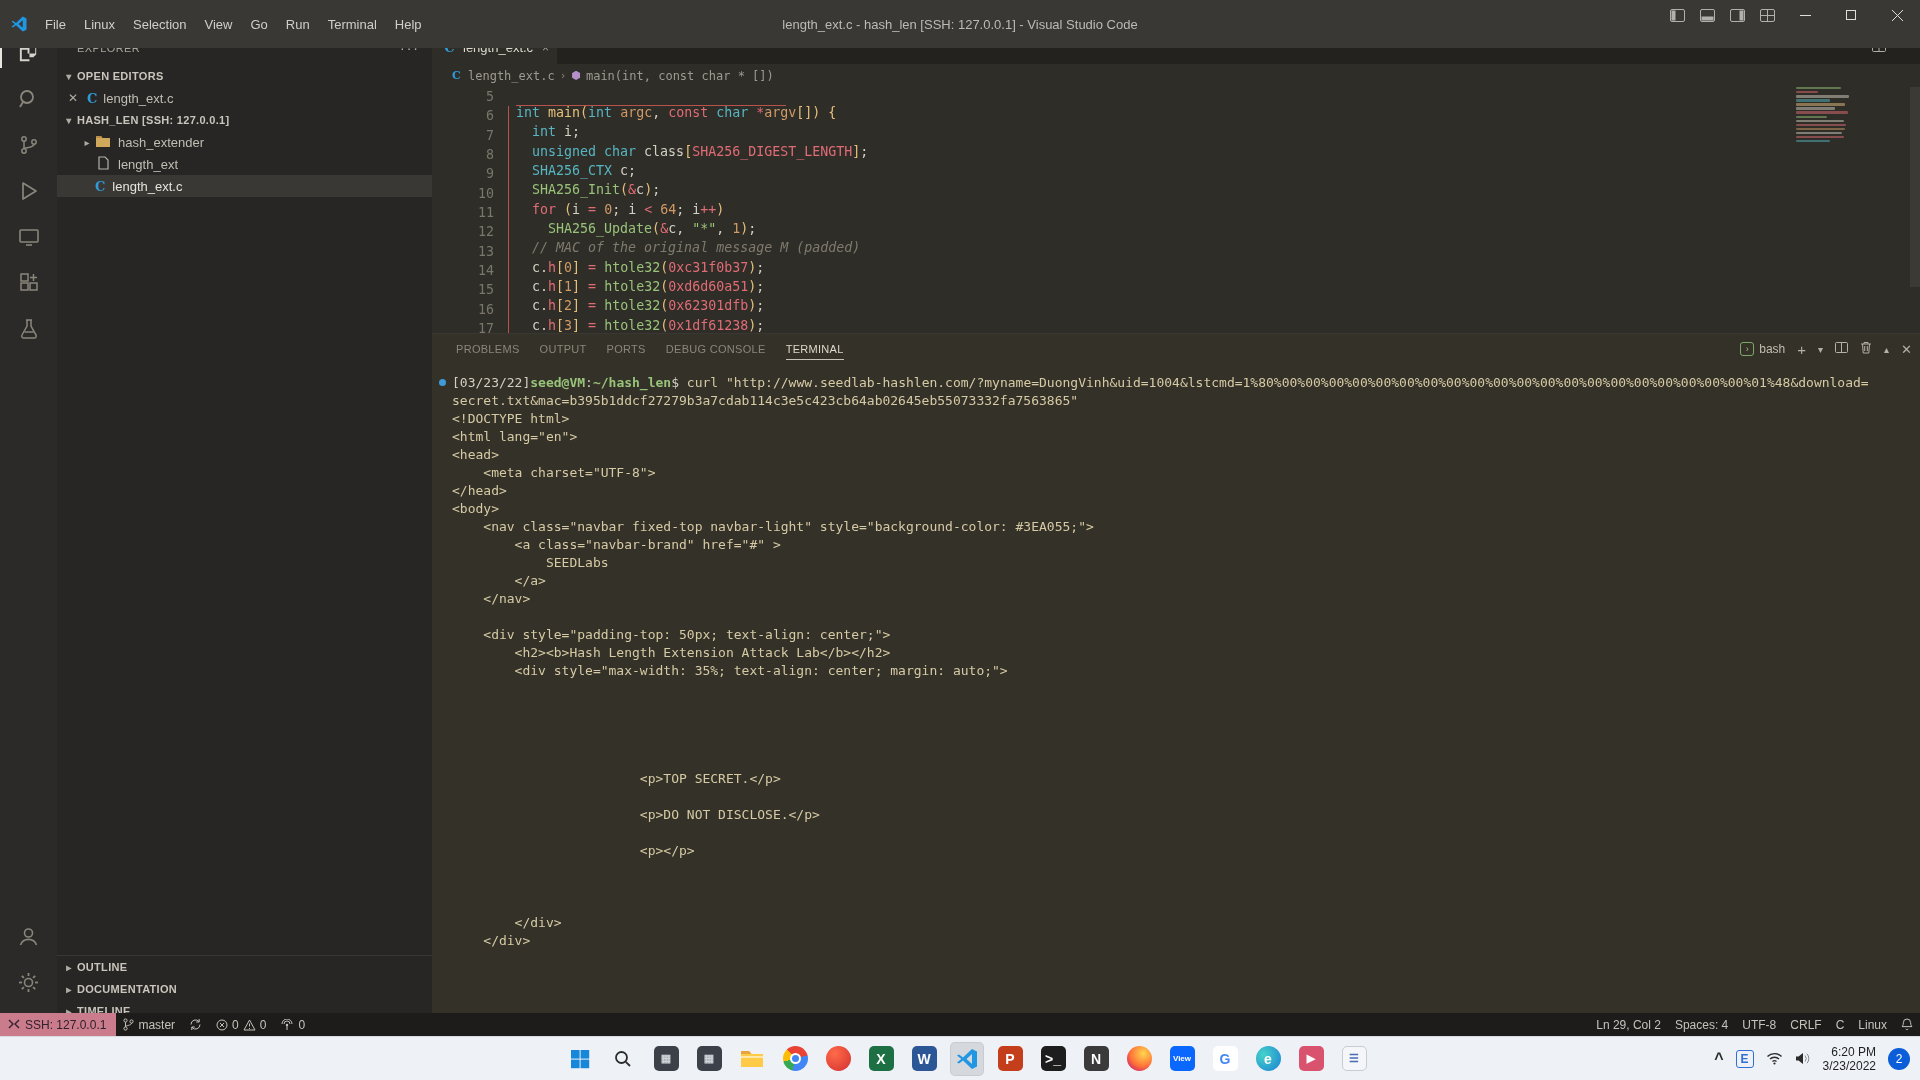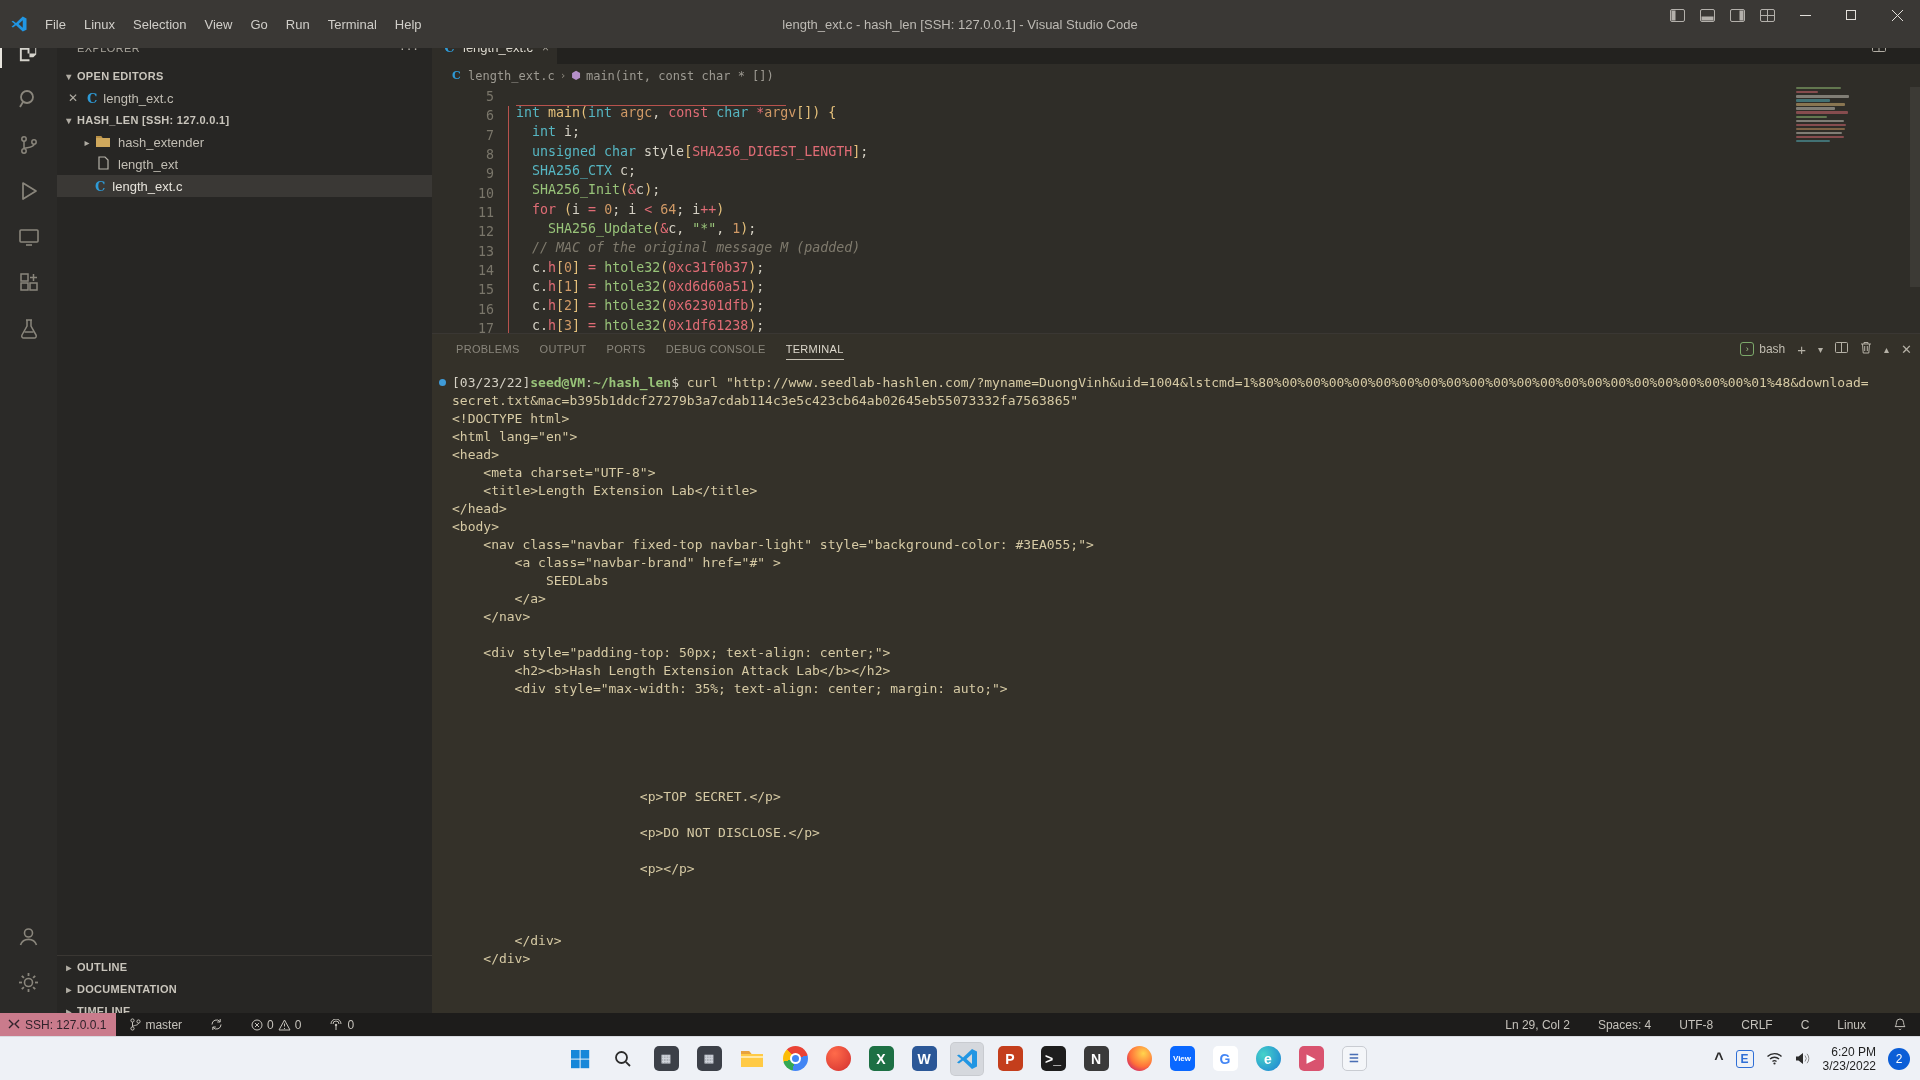--- a/index.html
+++ b/index.html
@@ -75,21 +75,21 @@
   .bash-box { width:14px; height:14px; border:1px solid #7ca96a; border-radius:3px; color:#9fc48b; font-size:9px; line-height:12px; text-align:center; }
   .term { position:relative; flex:1; padding:10px 0 0 20px; font-size:13px; overflow:hidden; }
   .t-line { height:18px; line-height:18px; white-space:pre; }
   .t-w { color:#d4d0c4; } .t-g { color:#98c379; font-weight:bold; } .t-o { color:#d6caa4; }
   .term-dot { position:absolute; left:7px; top:15px; width:7px; height:7px; border-radius:50%; background:#3f9bd8; }
 
   
   .statusbar { position:absolute; left:0; bottom:44px; width:1920px; height:23px; background:#1d1c1b;
     display:flex; align-items:center; color:#c5c2bb; font-size:12px; z-index:50; }
   .ssh-badge { background:#ca7b8c; color:#30222a; height:23px; display:flex; align-items:center; gap:5px; padding:0 10px 0 8px; font-size:12px; }
-  .sb-item { display:flex; align-items:center; gap:4px; padding:0 14px; height:23px; }
+  .sb-item { display:flex; align-items:center; gap:4px; padding:0 7px; height:23px; }
   .sb-spacer { flex:1; }
 
   
   .taskbar { position:absolute; left:0; bottom:0; width:1920px; height:44px; background:#eef1f6; border-top:1px solid #d8dbe0;
     display:flex; align-items:center; }
   .tk-center { position:absolute; left:563px; display:flex; align-items:center; gap:9px; }
   .tk-btn { width:34px; height:34px; border-radius:5px; display:flex; align-items:center; justify-content:center; position:relative; }
   .tk-btn.active-app { background:rgba(0,0,0,.10); box-shadow:inset 0 0 0 1px rgba(0,0,0,.06); }
   .tile { width:25px; height:25px; border-radius:5px; display:flex; align-items:center; justify-content:center;
     color:#fff; font-weight:bold; font-size:15px; }
@@ -330,21 +330,21 @@
           <i style="width: 85%; background: rgb(212, 208, 196); opacity: 0.55;"></i>
           <i style="width: 90%; background: rgb(224, 108, 117); opacity: 0.55;"></i>
           <i style="width: 87%; background: rgb(209, 154, 102); opacity: 0.55;"></i>
           <i style="width: 83%; background: rgb(212, 208, 196); opacity: 0.55;"></i>
           <i style="width: 86%; background: rgb(224, 108, 117); opacity: 0.55;"></i>
           <i style="width: 60%; background: rgb(86, 182, 194); opacity: 0.55;"></i>
         </div>
       <div class="code-scroll"></div>
     <div class="code-line"><div class="gutter">5</div><div class="ctext"><span class="tk-k">int</span><span class="tk-w"> </span><span class="tk-y">main</span><span class="tk-y">(</span><span class="tk-k">int</span><span class="tk-o"> argc</span><span class="tk-w">,</span><span class="tk-r"> const</span><span class="tk-k"> char</span><span class="tk-r"> *</span><span class="tk-o">argv</span><span class="tk-y">[])</span><span class="tk-w"> </span><span class="tk-y">{</span></div></div>
         <div class="code-line"><div class="gutter">6</div><div class="ctext"><span class="tk-w">  </span><span class="tk-k">int</span><span class="tk-w"> i;</span></div></div>
-        <div class="code-line"><div class="gutter">7</div><div class="ctext"><span class="tk-w">  </span><span class="tk-k">unsigned</span><span class="tk-k"> char</span><span class="tk-w"> style</span><span class="tk-y">[</span><span class="tk-r">SHA256_DIGEST_LENGTH</span><span class="tk-y">]</span><span class="tk-w">;</span></div></div>
+        <div class="code-line"><div class="gutter">7</div><div class="ctext"><span class="tk-w">  </span><span class="tk-k">unsigned</span><span class="tk-k"> char</span><span class="tk-w"> class</span><span class="tk-y">[</span><span class="tk-r">SHA256_DIGEST_LENGTH</span><span class="tk-y">]</span><span class="tk-w">;</span></div></div>
         <div class="code-line"><div class="gutter">8</div><div class="ctext"><span class="tk-w">  </span><span class="tk-k">SHA256_CTX</span><span class="tk-w"> c;</span></div></div>
         <div class="code-line"><div class="gutter">9</div><div class="ctext"><span class="tk-w">  </span><span class="tk-f">SHA256_Init</span><span class="tk-y">(</span><span class="tk-r">&amp;</span><span class="tk-w">c</span><span class="tk-y">)</span><span class="tk-w">;</span></div></div>
         <div class="code-line"><div class="gutter">10</div><div class="ctext"><span class="tk-w">  </span><span class="tk-r">for</span><span class="tk-w"> </span><span class="tk-y">(</span><span class="tk-w">i </span><span class="tk-r">=</span><span class="tk-w"> </span><span class="tk-n">0</span><span class="tk-w">; i </span><span class="tk-r">&lt;</span><span class="tk-w"> </span><span class="tk-n">64</span><span class="tk-w">; i</span><span class="tk-r">++</span><span class="tk-y">)</span></div></div>
         <div class="code-line"><div class="gutter">11</div><div class="ctext"><span class="tk-w">    </span><span class="tk-f">SHA256_Update</span><span class="tk-y">(</span><span class="tk-r">&amp;</span><span class="tk-w">c, </span><span class="tk-s">"*"</span><span class="tk-w">, </span><span class="tk-n">1</span><span class="tk-y">)</span><span class="tk-w">;</span></div></div>
         <div class="code-line"><div class="gutter">12</div><div class="ctext"><span class="tk-w">  </span><span class="tk-c">// MAC of the original message M (padded)</span></div></div>
         <div class="code-line"><div class="gutter">13</div><div class="ctext"><span class="tk-w">  c.</span><span class="tk-r">h</span><span class="tk-y">[</span><span class="tk-n">0</span><span class="tk-y">]</span><span class="tk-w"> </span><span class="tk-r">=</span><span class="tk-w"> </span><span class="tk-f">htole32</span><span class="tk-y">(</span><span class="tk-r">0xc31f0b37</span><span class="tk-y">)</span><span class="tk-w">;</span></div></div>
         <div class="code-line"><div class="gutter">14</div><div class="ctext"><span class="tk-w">  c.</span><span class="tk-r">h</span><span class="tk-y">[</span><span class="tk-n">1</span><span class="tk-y">]</span><span class="tk-w"> </span><span class="tk-r">=</span><span class="tk-w"> </span><span class="tk-f">htole32</span><span class="tk-y">(</span><span class="tk-r">0xd6d60a51</span><span class="tk-y">)</span><span class="tk-w">;</span></div></div>
         <div class="code-line"><div class="gutter">15</div><div class="ctext"><span class="tk-w">  c.</span><span class="tk-r">h</span><span class="tk-y">[</span><span class="tk-n">2</span><span class="tk-y">]</span><span class="tk-w"> </span><span class="tk-r">=</span><span class="tk-w"> </span><span class="tk-f">htole32</span><span class="tk-y">(</span><span class="tk-r">0x62301dfb</span><span class="tk-y">)</span><span class="tk-w">;</span></div></div>
         <div class="code-line"><div class="gutter">16</div><div class="ctext"><span class="tk-w">  c.</span><span class="tk-r">h</span><span class="tk-y">[</span><span class="tk-n">3</span><span class="tk-y">]</span><span class="tk-w"> </span><span class="tk-r">=</span><span class="tk-w"> </span><span class="tk-f">htole32</span><span class="tk-y">(</span><span class="tk-r">0x1df61238</span><span class="tk-y">)</span><span class="tk-w">;</span></div></div>
         <div class="code-line"><div class="gutter">17</div><div class="ctext"><span class="tk-w">  c.</span><span class="tk-r">h</span><span class="tk-y">[</span><span class="tk-n">4</span><span class="tk-y">]</span><span class="tk-w"> </span><span class="tk-r">=</span><span class="tk-w"> </span><span class="tk-f">htole32</span><span class="tk-y">(</span><span class="tk-r">0xda5c06fc</span><span class="tk-y">)</span><span class="tk-w">;</span></div></div>
@@ -378,21 +378,20 @@
         </div>
       </div>
       <div class="term mono" id="term">
         <span class="term-dot"></span>
       <div class="t-line"><span class="t-w">[03/23/22]</span><span class="t-g">seed@VM</span><span class="t-w">:</span><span class="t-g">~/hash_len</span><span class="t-w">$ </span><span class="t-o">curl "http://www.seedlab-hashlen.com/?myname=DuongVinh&amp;uid=1004&amp;lstcmd=1%80%00%00%00%00%00%00%00%00%00%00%00%00%00%00%00%00%00%00%00%00%01%48&amp;download=</span></div>
           <div class="t-line"><span class="t-o">secret.txt&amp;mac=b395b1ddcf27279b3a7cdab114c3e5c423cb64ab02645eb55073332fa7563865"</span></div>
           <div class="t-line"><span class="t-o">&lt;!DOCTYPE html&gt;</span></div>
           <div class="t-line"><span class="t-o">&lt;html lang="en"&gt;</span></div>
           <div class="t-line"><span class="t-o">&lt;head&gt;</span></div>
           <div class="t-line"><span class="t-o">    &lt;meta charset="UTF-8"&gt;</span></div>
-          <div class="t-line"><span class="t-o">    &lt;title&gt;Length Extension Lab&lt;/title&gt;</span></div>
           <div class="t-line"><span class="t-o">&lt;/head&gt;</span></div>
           <div class="t-line"><span class="t-o">&lt;body&gt;</span></div>
           <div class="t-line"><span class="t-o">    &lt;nav class="navbar fixed-top navbar-light" style="background-color: #3EA055;"&gt;</span></div>
           <div class="t-line"><span class="t-o">        &lt;a class="navbar-brand" href="#" &gt;</span></div>
           <div class="t-line"><span class="t-o">            SEEDLabs</span></div>
           <div class="t-line"><span class="t-o">        &lt;/a&gt;</span></div>
           <div class="t-line"><span class="t-o">    &lt;/nav&gt;</span></div>
           <div class="t-line">&nbsp;</div>
           <div class="t-line"><span class="t-o">    &lt;div style="padding-top: 50px; text-align: center;"&gt;</span></div>
           <div class="t-line"><span class="t-o">        &lt;h2&gt;&lt;b&gt;Hash Length Extension Attack Lab&lt;/b&gt;&lt;/h2&gt;</span></div>

